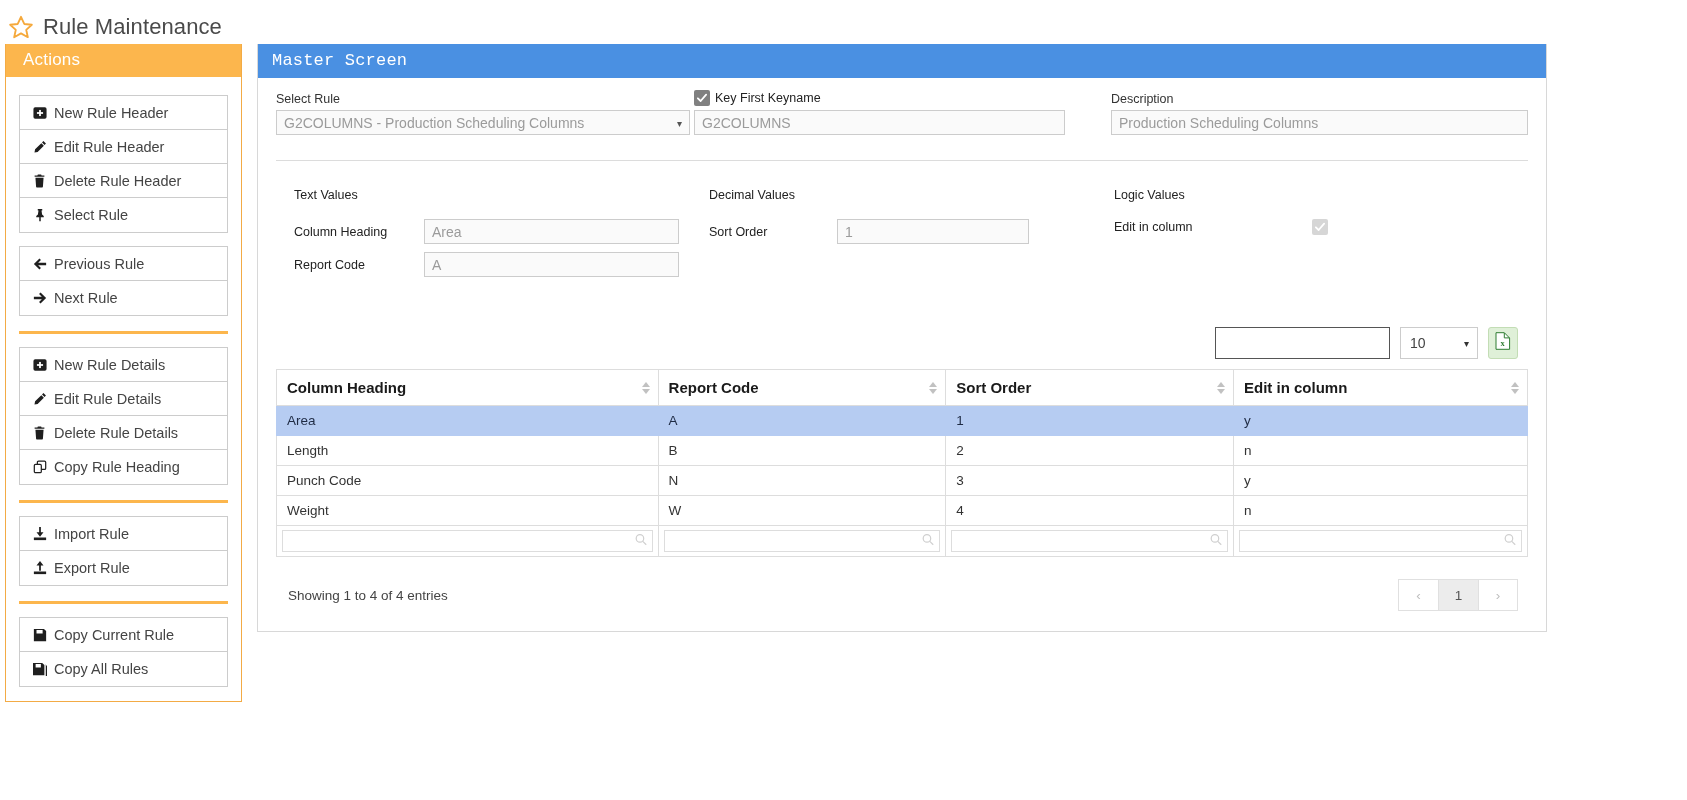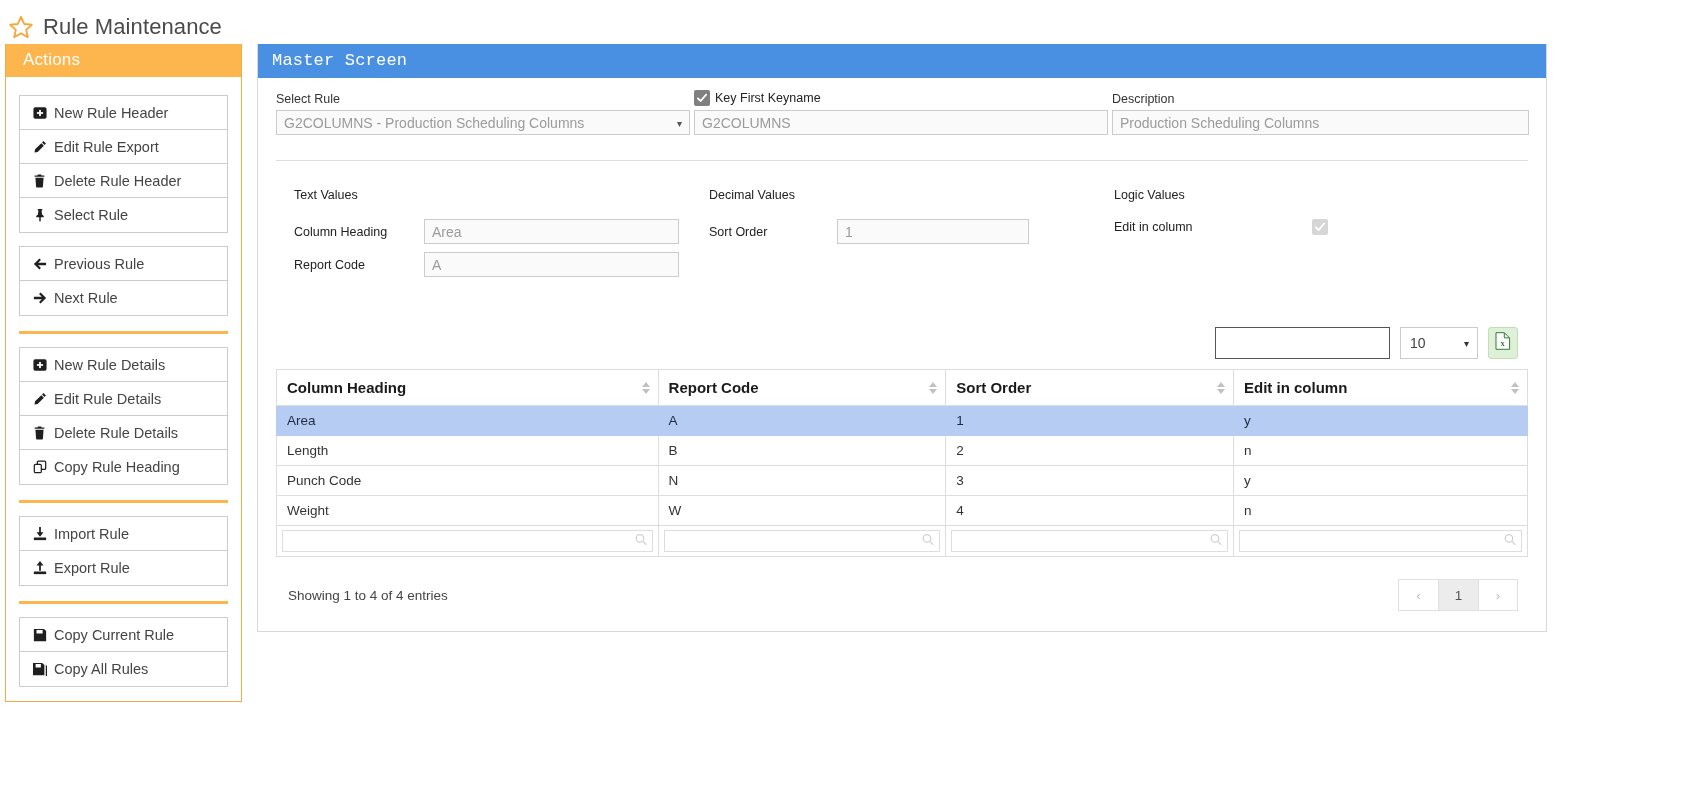--- a/index.html
+++ b/index.html
@@ -326,21 +326,21 @@
             </svg>
         </span>
         <span>New Rule Header</span>
       </div>
       <div class="action-btn">
         <span class="ico">
           <svg viewBox="0 0 16 16" width="14" height="14" fill="#1f1f1f">
               <path d="M11.9 1.2l2.9 2.9-1.6 1.6-2.9-2.9zM9.5 3.6l2.9 2.9-7.1 7.1-3.6.7.7-3.6z"></path>
             </svg>
         </span>
-        <span>Edit Rule Export</span>
+        <span>Edit Rule Header</span>
       </div>
       <div class="action-btn">
         <span class="ico">
           <svg viewBox="0 0 16 16" width="13" height="14" fill="#1f1f1f">
               <path d="M6 0h4l.6 1.2H14v1.6H2V1.2h3.4zM3 4h10l-.8 11.2c0 .5-.4.8-.9.8H4.7c-.5 0-.9-.3-.9-.8z"></path>
             </svg>
         </span>
         <span>Delete Rule Header</span>
       </div>
       <div class="action-btn">
@@ -476,21 +476,21 @@
 
         <div class="fld f-keyname">
           <div class="cb-line">
             <span class="cb">
               <svg viewBox="0 0 16 16" width="12" height="12" fill="none" stroke="#ffffff" stroke-width="2.4" stroke-linecap="round" stroke-linejoin="round">
                   <polyline points="2.5,8.4 6.2,12 13.5,3.6"></polyline>
                 </svg>
             </span>
             <span class="cb-label">Key First Keyname</span>
           </div>
-          <input class="inp" style="width: 414px;" readonly="" value="G2COLUMNS">
+          <input class="inp" style="width: 371px;" readonly="" value="G2COLUMNS">
         </div>
 
         <div class="fld f-desc">
           <span class="fld-label">Description</span>
           <input class="inp" style="width: 417px;" readonly="" value="Production Scheduling Columns">
         </div>
       </div>
 
       <hr class="divider">
 

